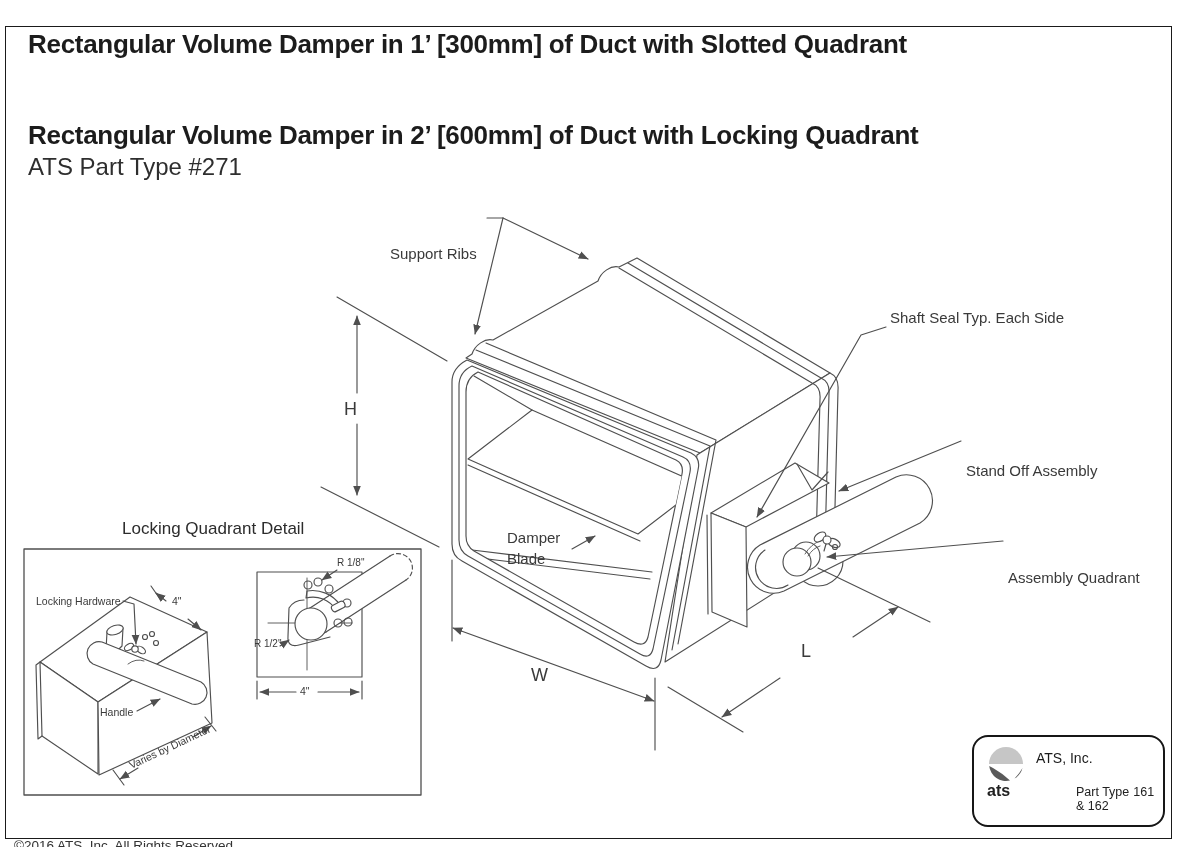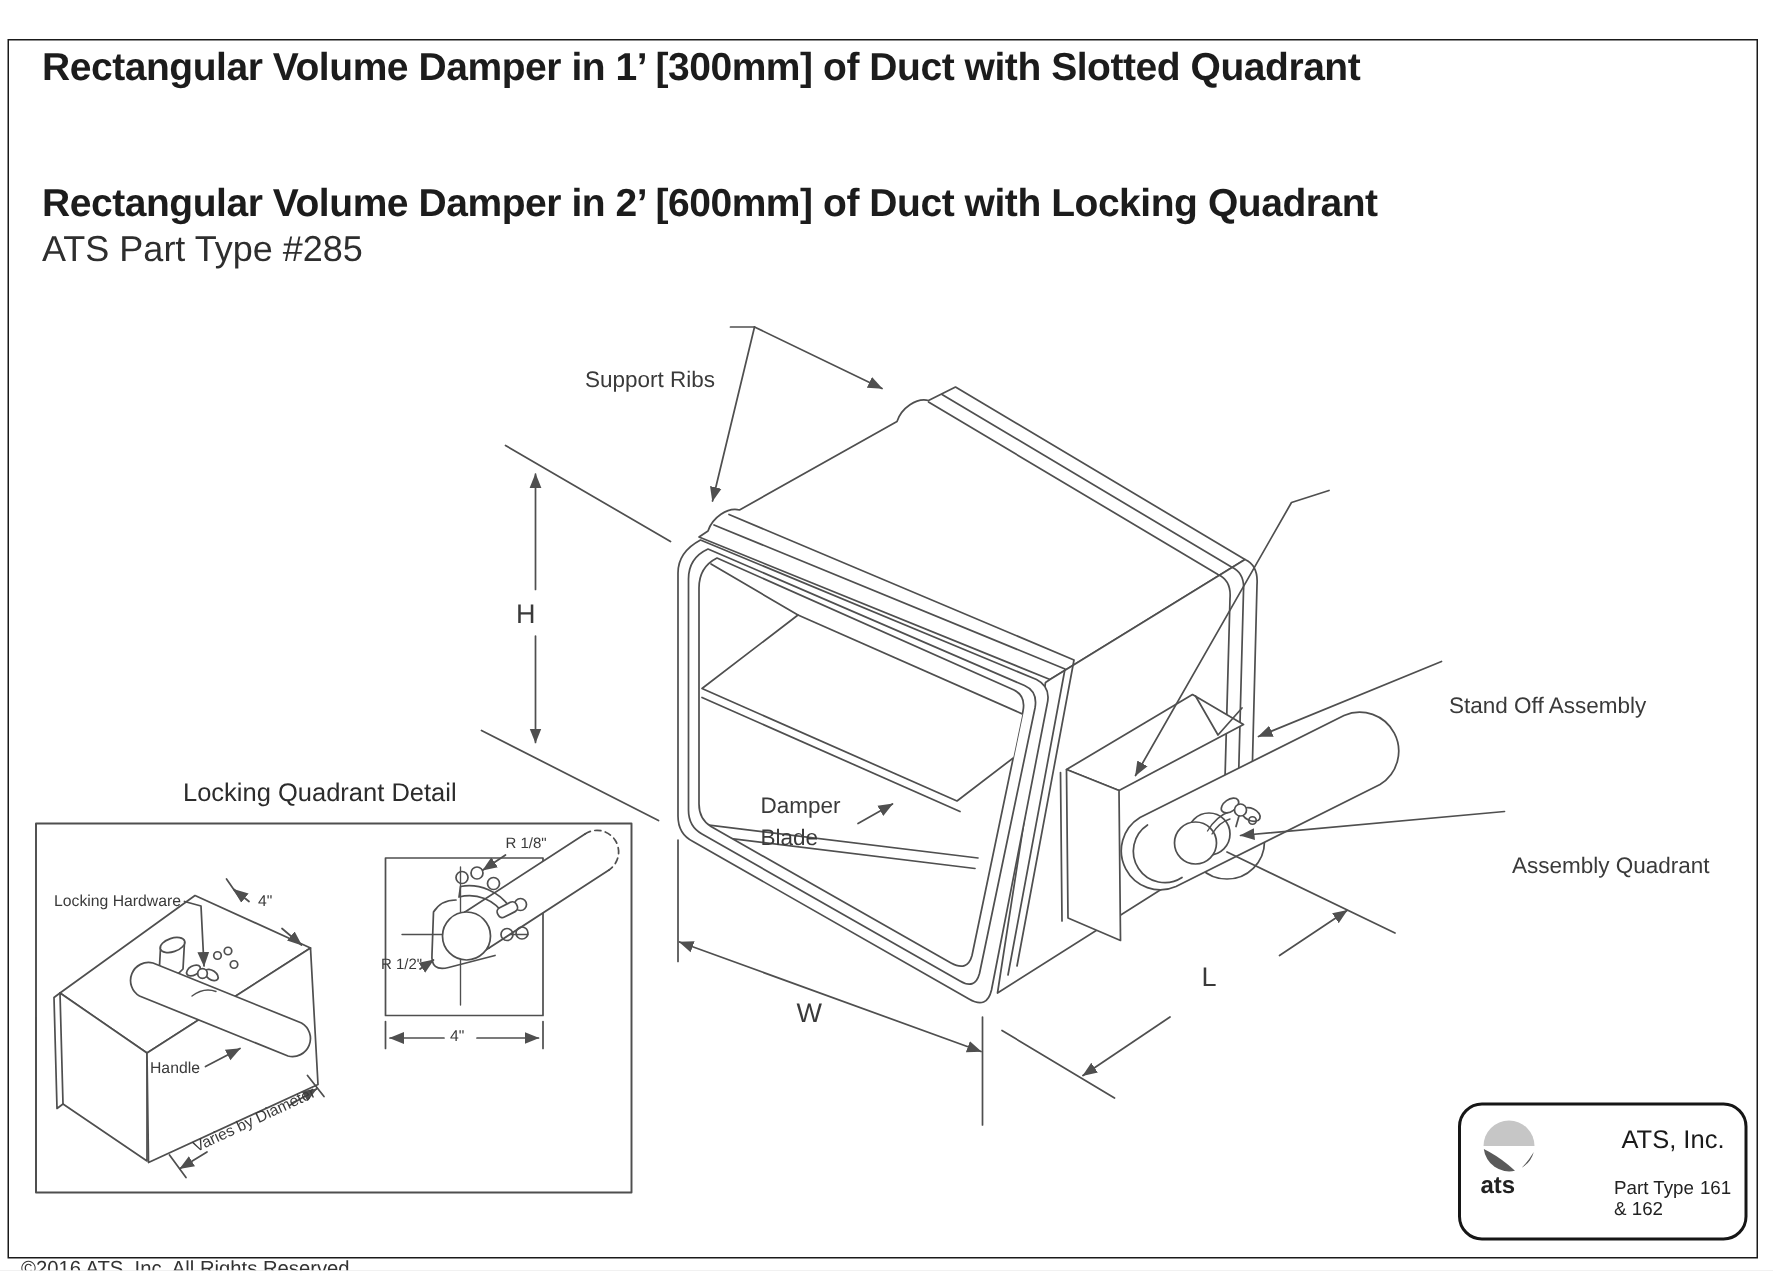--- a/index.html
+++ b/index.html
@@ -12,38 +12,38 @@
   .lbl{font-size:15px;color:#3a3a3a;margin-top:36px;}
   .lbl2{font-size:15px;line-height:21px;color:#3a3a3a;}
   .dim{font-size:18px;color:#3a3a3a;}
   .inset-title{font-size:17px;color:#2c2c2c;}
   .small-lbl{font-size:10.5px;color:#3a3a3a;}
   .tiny-lbl{font-size:10px;color:#3a3a3a;}
   .rot{transform:rotate(-25deg);transform-origin:left top;}
   .copyright{font-size:13.5px;color:#333;}
   .logo-box{position:absolute;left:972px;top:735px;width:189px;height:88px;background:#fff;
             border:2px solid #161616;border-radius:16px;}
-  .logo-company{position:absolute;left:62px;top:13px;font-size:17px;color:#1a1a1a;margin-left:45px;}
+  .logo-company{position:absolute;left:62px;top:13px;font-size:14px;color:#1a1a1a;}
   .logo-part{position:absolute;left:62px;top:48px;font-size:12.5px;color:#222;margin-left:40px;}
   .logo-part b{font-weight:normal;margin-left:4px;}
   .ats-word{position:absolute;left:13px;top:45px;font-size:16px;font-weight:bold;color:#222;}
   svg.art-layer{position:absolute;left:0;top:0;}
   .artg{stroke:#4f4f4f;stroke-width:1.15;fill:none;stroke-linecap:round;stroke-linejoin:round;}
   .thin{stroke-width:0.9;}
 </style>
 </head>
 <body>
 
 <div class="page">
 
   <div class="frame"></div>
 
   <div class="abs title" style="left:28px;top:29px;">Rectangular Volume Damper in 1’ [300mm] of Duct with Slotted Quadrant</div>
   <div class="abs title" style="left:28px;top:120px;">Rectangular Volume Damper in 2’ [600mm] of Duct with Locking Quadrant</div>
-  <div class="abs subtitle" style="left:28px;top:153px;">ATS Part Type #285</div>
+  <div class="abs subtitle" style="left:28px;top:153px;">ATS Part Type #271</div>
 
   <svg class="art-layer" width="1182" height="847" viewBox="0 0 1182 847">
     <defs>
       <marker id="arr" viewBox="0 0 10 10" refX="9" refY="5" markerWidth="9" markerHeight="9" orient="auto-start-reverse">
         <path d="M0,1.2 L9.5,5 L0,8.8 Z" fill="#4f4f4f" stroke="none"></path>
       </marker>
       <clipPath id="openingClip">
         <path d="M466,392 L466,536 Q466,546 474,551 L634,642 Q645,648 648,637 L682,474 Q684,464 676,460 L478,372 Q466,378 466,392 Z"></path>
       </clipPath>
     </defs>
@@ -183,20 +183,21 @@
         <path d="M280,646 L289,640" marker-end="url(#arr)"></path>
         <path d="M257,681 L257,699 M362,681 L362,699"></path>
         <path d="M296,692 L260,692" marker-end="url(#arr)"></path>
         <path d="M318,692 L359,692" marker-end="url(#arr)"></path>
       </g>
     </g>
   </svg>
 
   <div class="abs lbl" style="left:390px;top:209px;">Support Ribs</div>
   <div class="abs lbl2" style="left:890px;top:307px;">
+    <div>Shaft Seal Typ. Each Side</div>
   </div>
   <div class="abs lbl" style="left:966px;top:426px;">Stand Off Assembly</div>
   <div class="abs lbl" style="left:1008px;top:533px;">Assembly Quadrant</div>
   <div class="abs lbl2" style="left:507px;top:527px;">
     <div>Damper</div>
     <div>Blade</div>
   </div>
   <div class="abs dim" style="left:344px;top:399px;">H</div>
   <div class="abs dim" style="left:531px;top:665px;">W</div>
   <div class="abs dim" style="left:801px;top:641px;">L</div>

